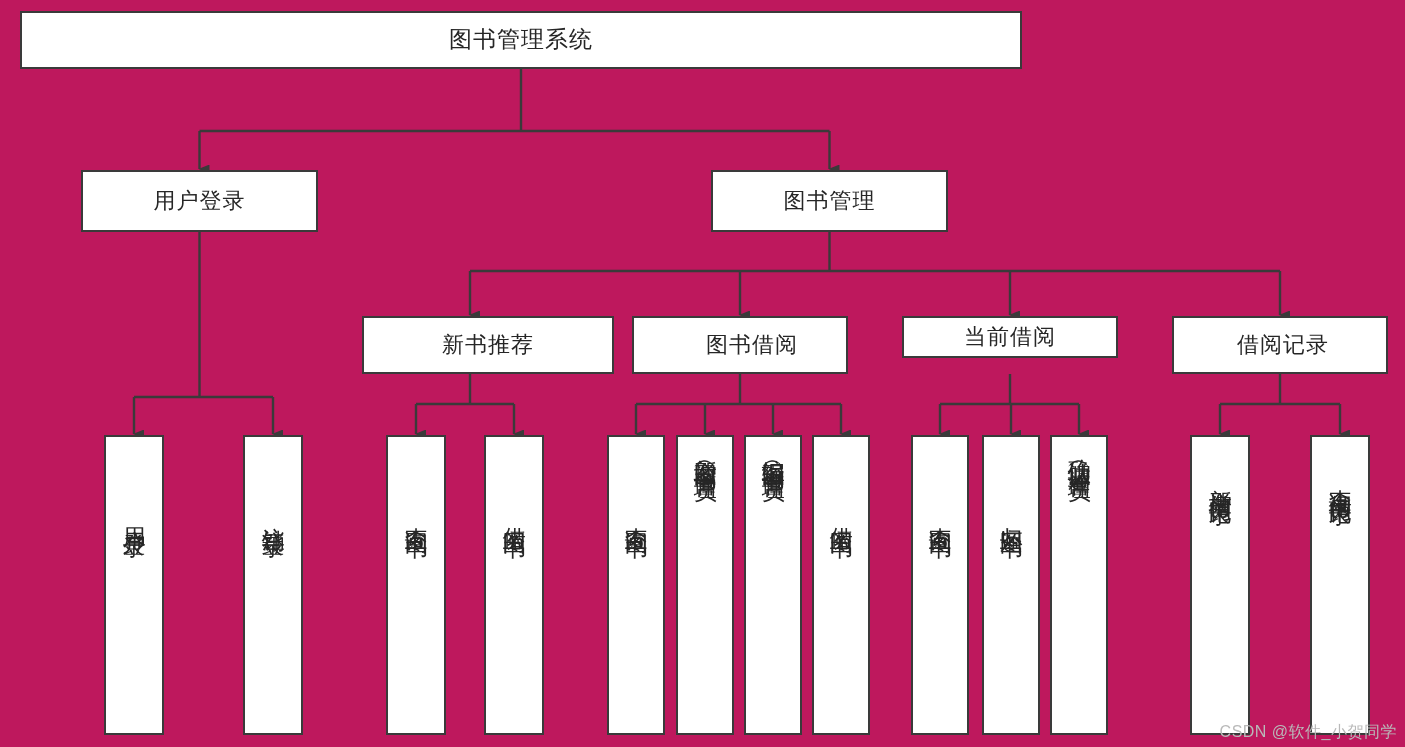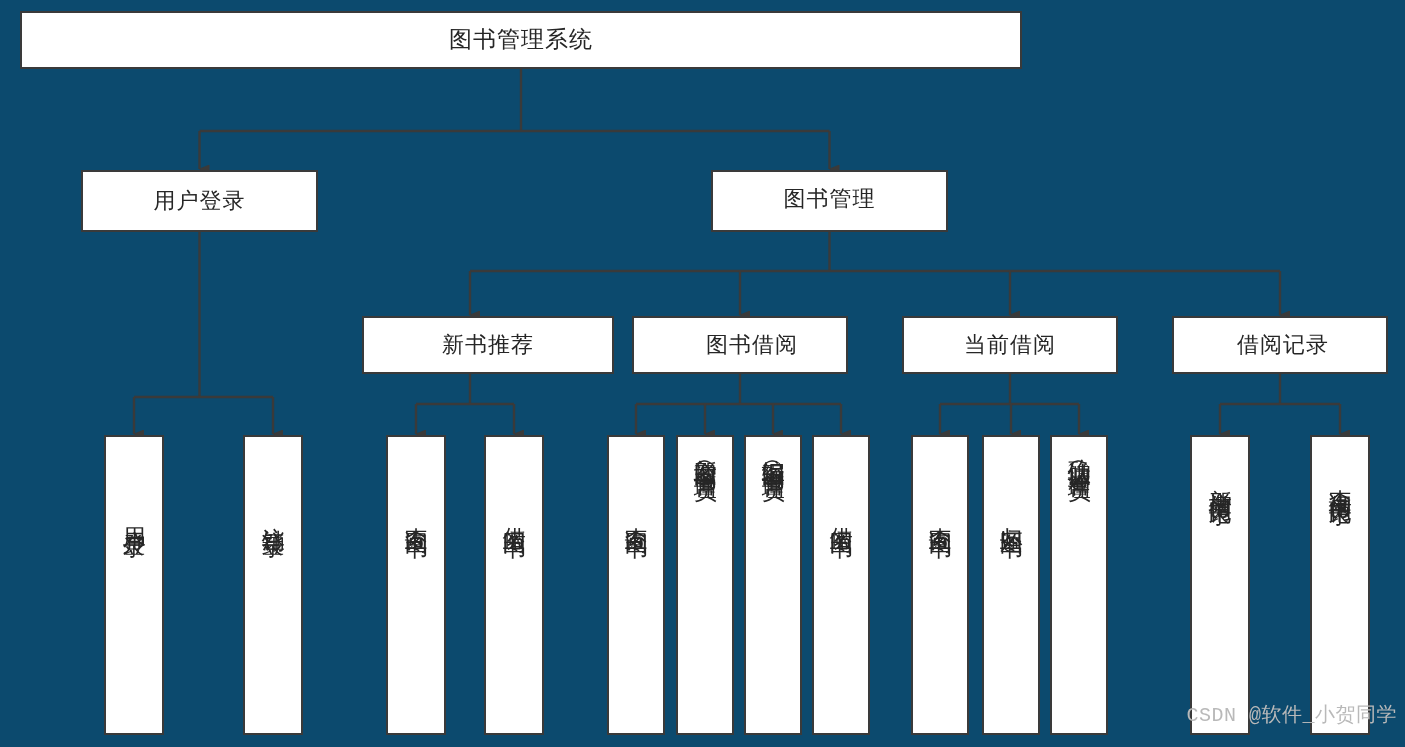--- a/index.html
+++ b/index.html
@@ -8,21 +8,21 @@
     padding: 0;
     background: #ffffff;
   }
   body {
     font-family: "DejaVu Sans", "Liberation Sans", sans-serif;
   }
   #diagram-root {
     position: relative;
     width: 1405px;
     height: 747px;
-    background: #0c4a6e;
+    background: #be185d;
     overflow: hidden;
   }
   #edge-layer {
     position: absolute;
     left: 0;
     top: 0;
     width: 1405px;
     height: 747px;
     pointer-events: none;
   }
@@ -70,27 +70,27 @@
   }
   .node.v.medium .node-label {
     margin-top: 34px;
   }
   .node.v.long .node-label {
     margin-top: 4px;
   }
   #watermark {
     position: absolute;
     right: 8px;
-    bottom: 19px;
-    font-size: 20px;
+    bottom: 4px;
+    font-size: 16px;
     color: #b9b9b9;
     letter-spacing: 0.5px;
     z-index: 3;
     white-space: nowrap;
-    font-family: Liberation Mono, monospace;
+    font-family: Liberation Sans, sans-serif;
   }
 </style>
 </head>
 <body>
 
 <div id="diagram-root">
 
   <svg id="edge-layer" viewBox="0 0 1405 747" width="1405" height="747" xmlns="http://www.w3.org/2000/svg">
     <defs>
       <marker id="arrowhead" markerWidth="9" markerHeight="11" refX="4.5" refY="10" orient="auto" markerUnits="userSpaceOnUse">
@@ -134,31 +134,31 @@
       </g>
   </svg>
 
   <div class="node h level-1" style="left: 20px; top: 11px; width: 1002px; height: 58px;">
     <span class="node-label">图书管理系统</span>
   </div>
 
   <div class="node h level-2" style="left: 81px; top: 170px; width: 237px; height: 62px;">
     <span class="node-label">用户登录</span>
   </div>
-  <div class="node h level-2" style="left: 711px; top: 170px; width: 237px; height: 62px; font-family: Liberation Mono, monospace;">
+  <div class="node h level-2" style="left: 711px; top: 170px; width: 237px; height: 62px;">
     <span class="node-label">图书管理</span>
   </div>
 
   <div class="node h level-3" style="left: 362px; top: 316px; width: 252px; height: 58px;">
     <span class="node-label">新书推荐</span>
   </div>
   <div class="node h level-3" style="left: 632px; top: 316px; width: 216px; height: 58px; padding-left: 24px;">
     <span class="node-label">图书借阅</span>
   </div>
-  <div class="node h level-3" style="left: 902px; top: 316px; width: 216px; height: 58px;">
+  <div class="node h level-3" style="left: 902px; top: 316px; width: 216px; height: 42px;">
     <span class="node-label">当前借阅</span>
   </div>
   <div class="node h level-3" style="left: 1172px; top: 316px; width: 216px; height: 58px; padding-left: 6px;">
     <span class="node-label">借阅记录</span>
   </div>
 
   <div class="node v level-4 short" style="left: 104px; top: 435px; width: 60px; height: 300px;">
     <span class="node-label">用户登录</span>
   </div>
   <div class="node v level-4 short" style="left: 243px; top: 435px; width: 60px; height: 300px;">

